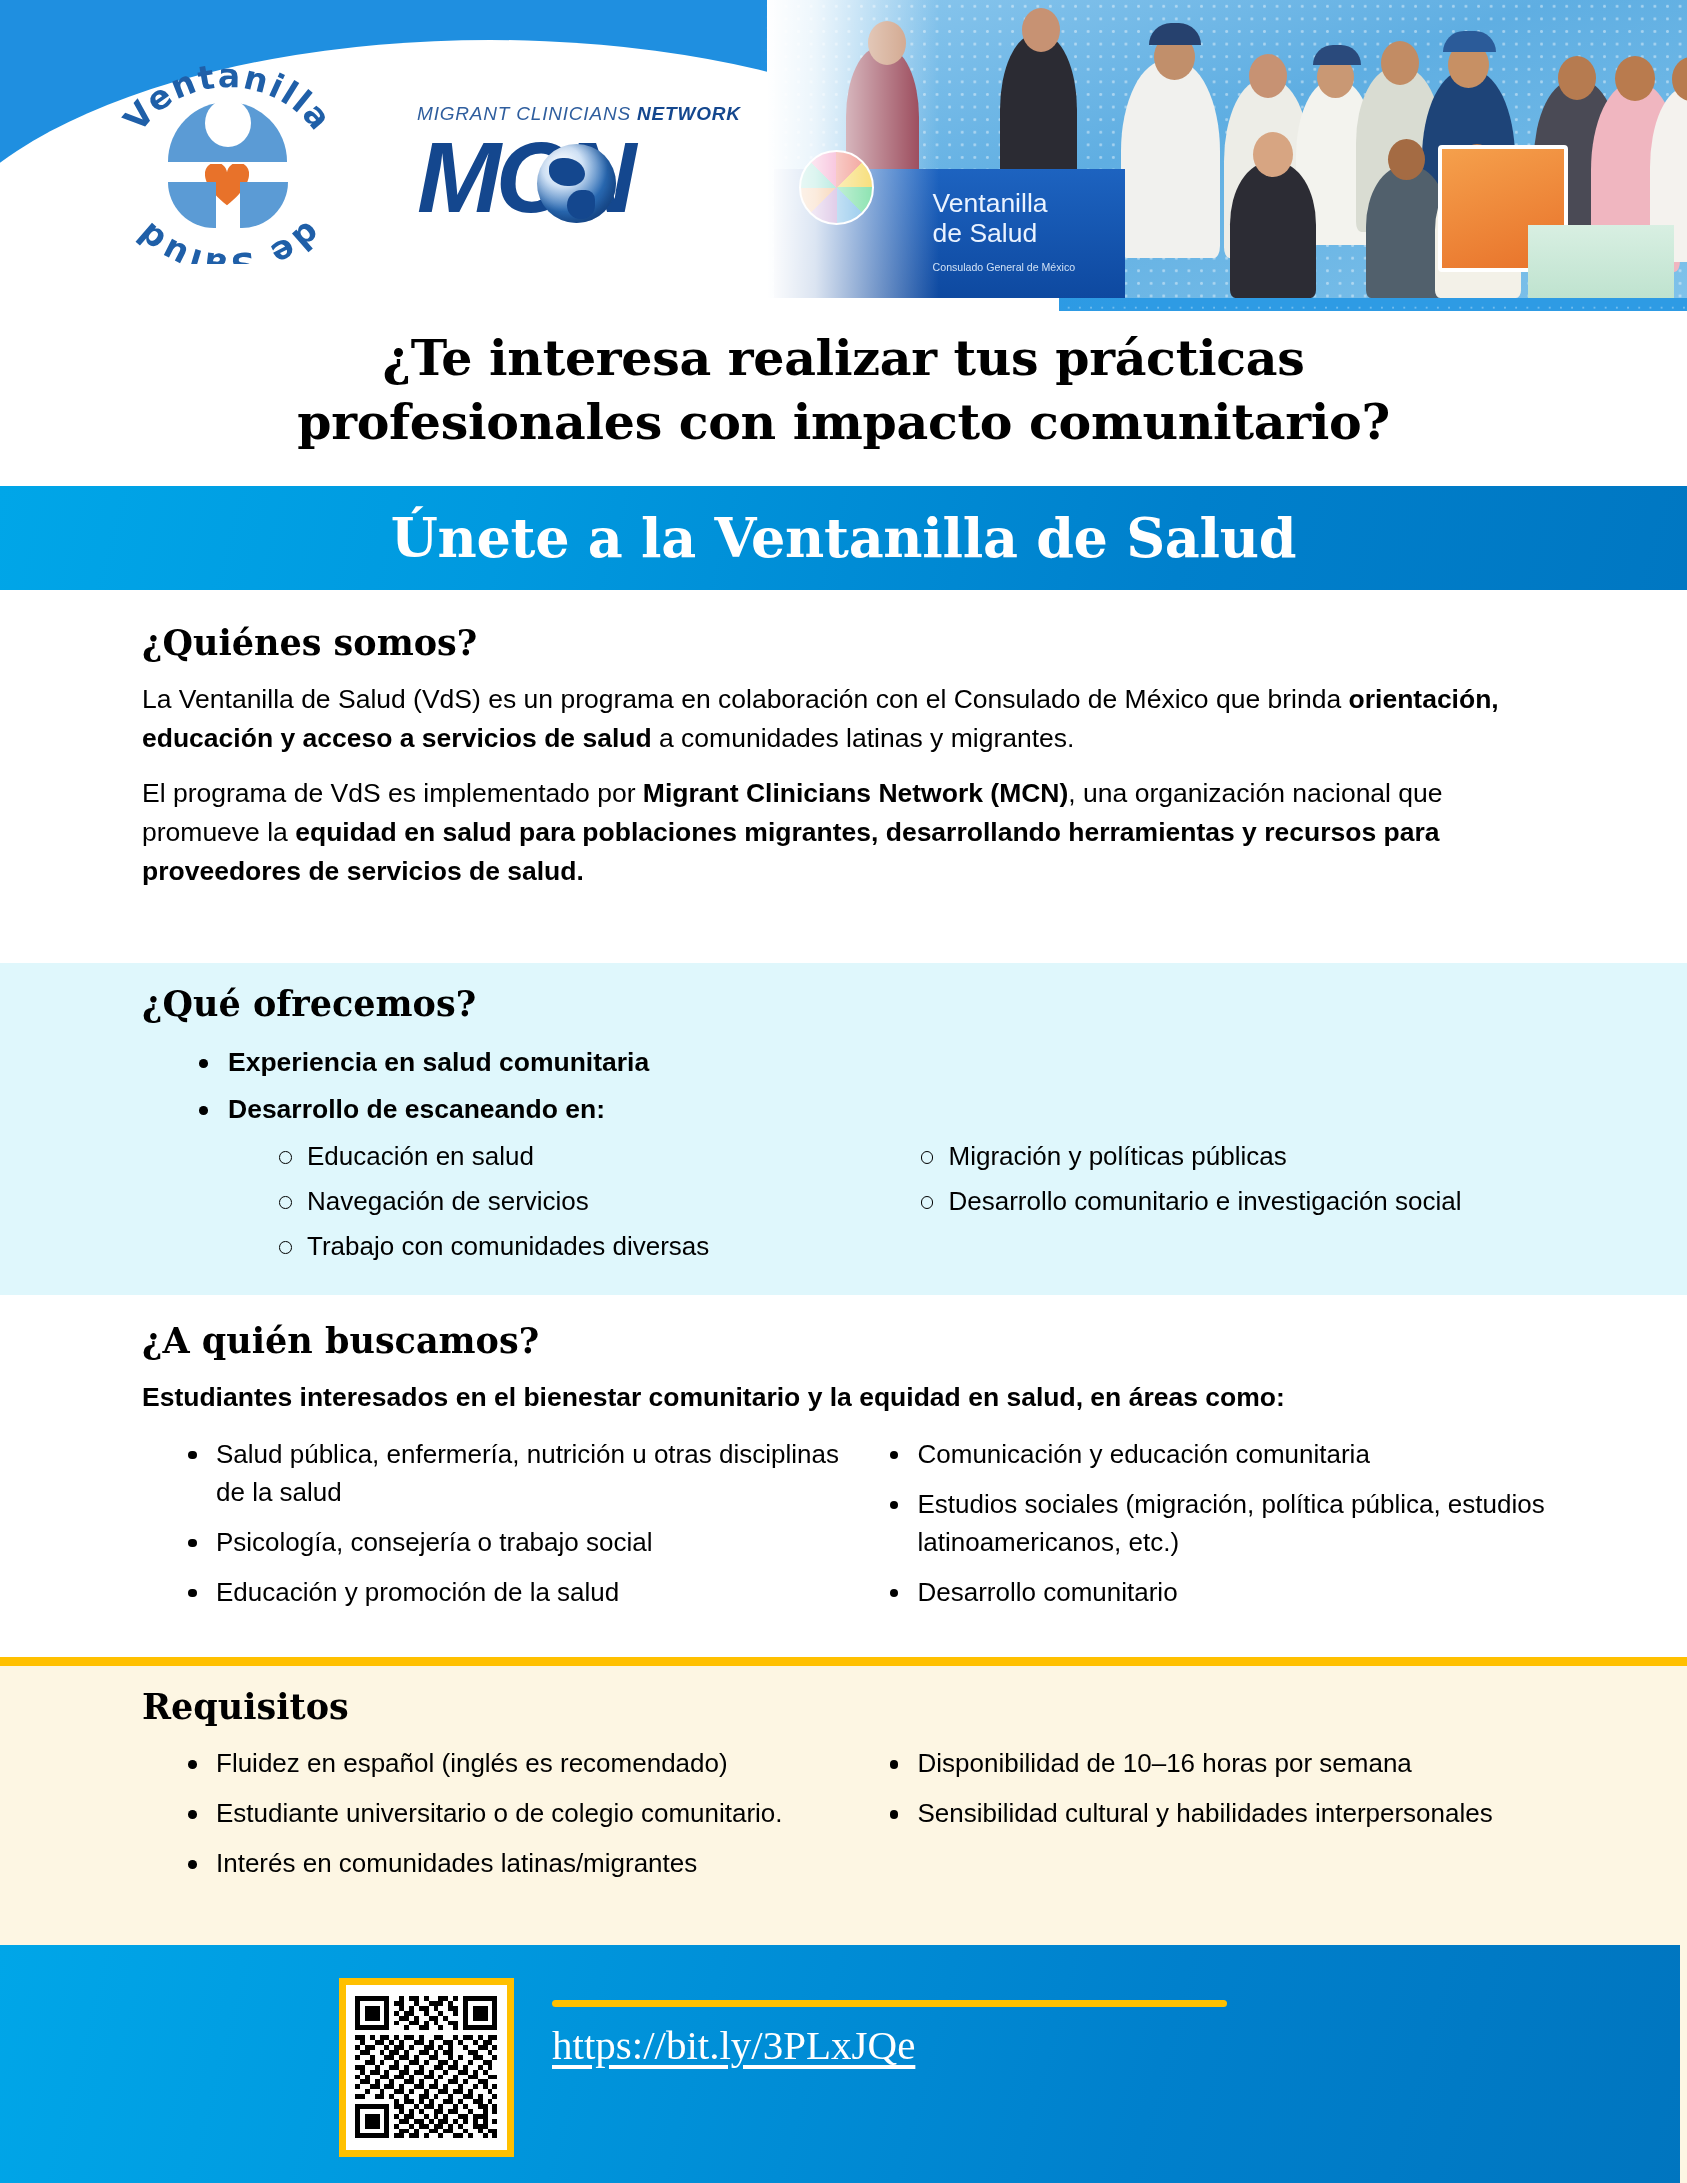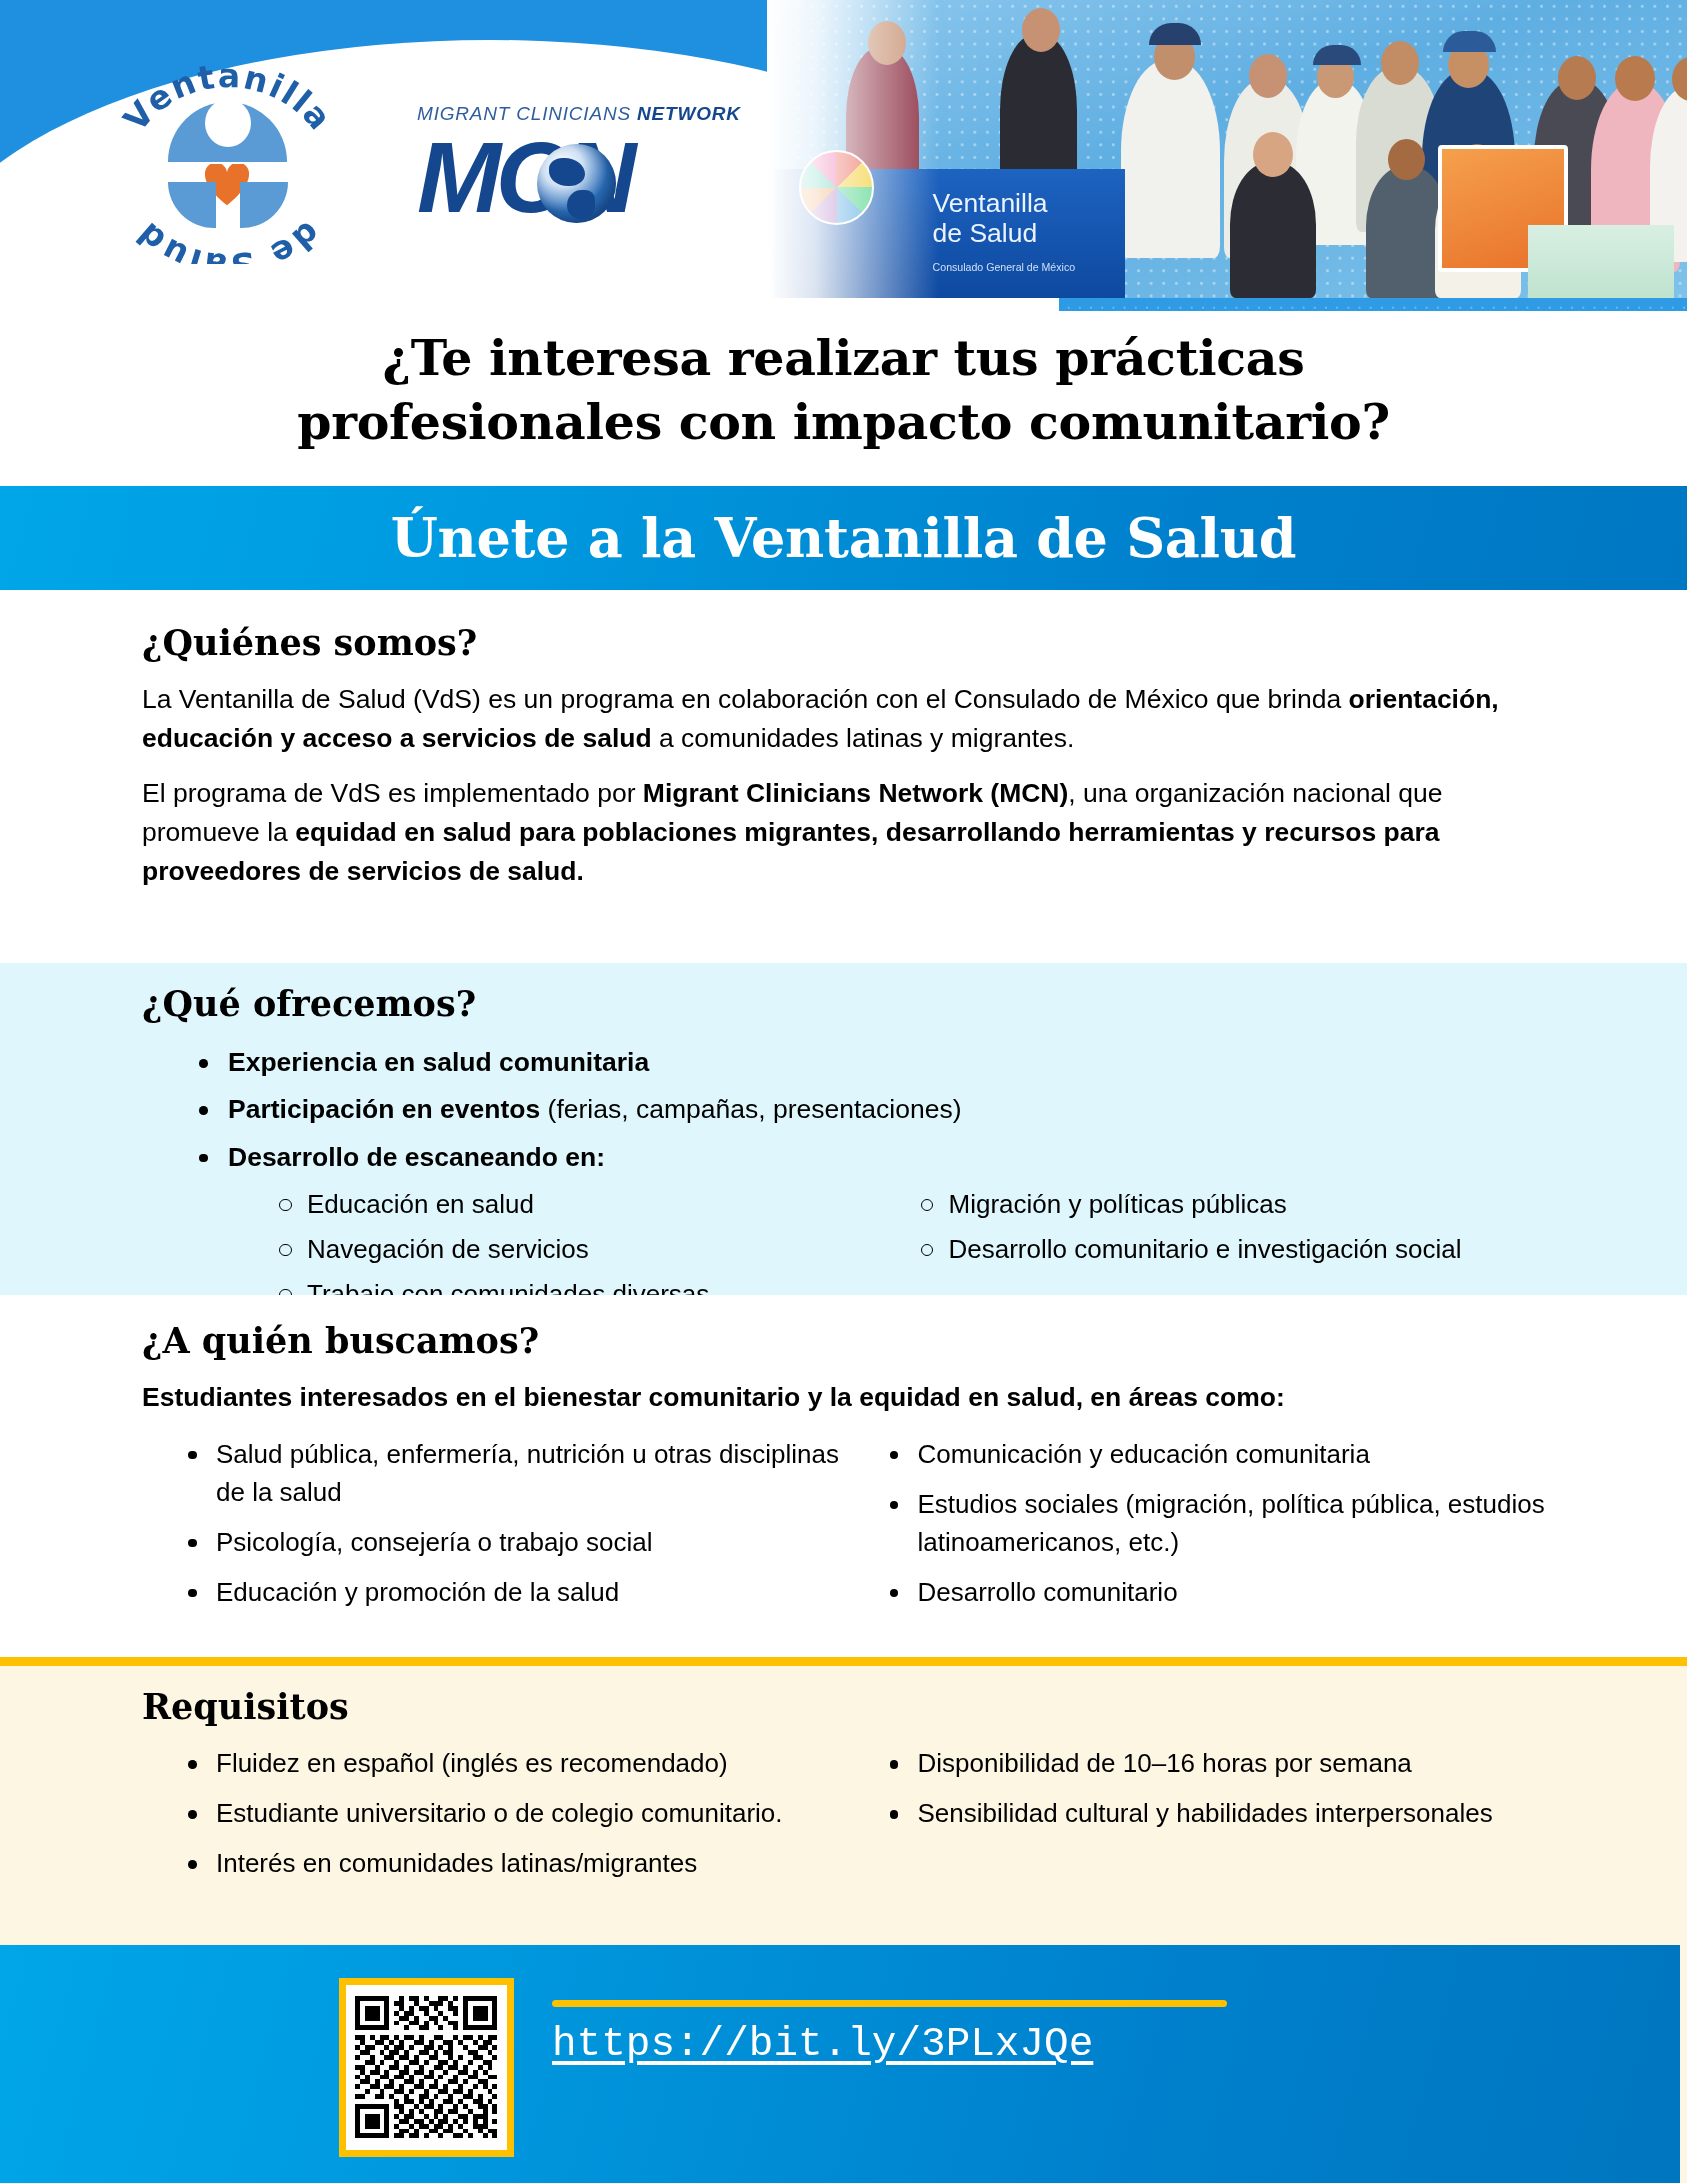--- a/index.html
+++ b/index.html
@@ -237,21 +237,21 @@
   }
   .qr-inner{width:100%;height:100%;background:#fff;box-sizing:border-box;padding:9.3px;}
   .qr-code{width:100%;height:100%;display:block;}
   .footer-right{position:absolute;left:552px;top:1985px;width:860px;}
   .footer-title{
     font-family:"DejaVu Serif","Liberation Serif",serif;
     font-weight:700;font-size:40px;color:#fff;letter-spacing:-0.3px;white-space:nowrap;
   }
   .footer-rule{margin:14.6px 0 14.6px 0;height:7.3px;width:675px;background:#FFC000;border-radius:4px;}
   .footer-url{
-    font-family:Liberation Mono, monospace;
+    font-family:Liberation Serif, serif;
     font-size:41px;color:#fff;text-decoration:underline;text-underline-offset:6px;
     display:inline-block;
   }
 </style>
 </head>
 <body>
 
 <div class="page">
 
   <div class="header">
@@ -366,21 +366,20 @@
       <p class="p"><span>La Ventanilla de Salud (VdS) es un programa en colaboración con el Consulado de México que brinda </span><b>orientación, educación y acceso a servicios de salud</b><span> a comunidades latinas y migrantes.</span></p>
       <p class="p"><span>El programa de VdS es implementado por </span><b>Migrant Clinicians Network (MCN)</b><span>, una organización nacional que promueve la </span><b>equidad en salud para poblaciones migrantes, desarrollando herramientas y recursos para proveedores de servicios de salud.</b></p>
     </div>
   </section>
 
   <section class="sec sec-ofrecemos">
     <div class="sec-inner" style="padding-top:20px;">
       <h2 class="h2">¿Qué ofrecemos?</h2>
       <ul class="lv1">
         <li><b>Experiencia en salud comunitaria</b><span></span></li>
-        <li><b>Participación en eventos</b><span> (ferias, campañas, presentaciones)</span></li>
         <li><b>Desarrollo de escaneando en:</b><span></span>
           <div class="twocol-sub">
             <div>
               <ul class="lv2">
                 <li>Educación en salud</li>
                 <li>Navegación de servicios</li>
                 <li>Trabajo con comunidades diversas</li>
               </ul>
             </div>
             <div>

